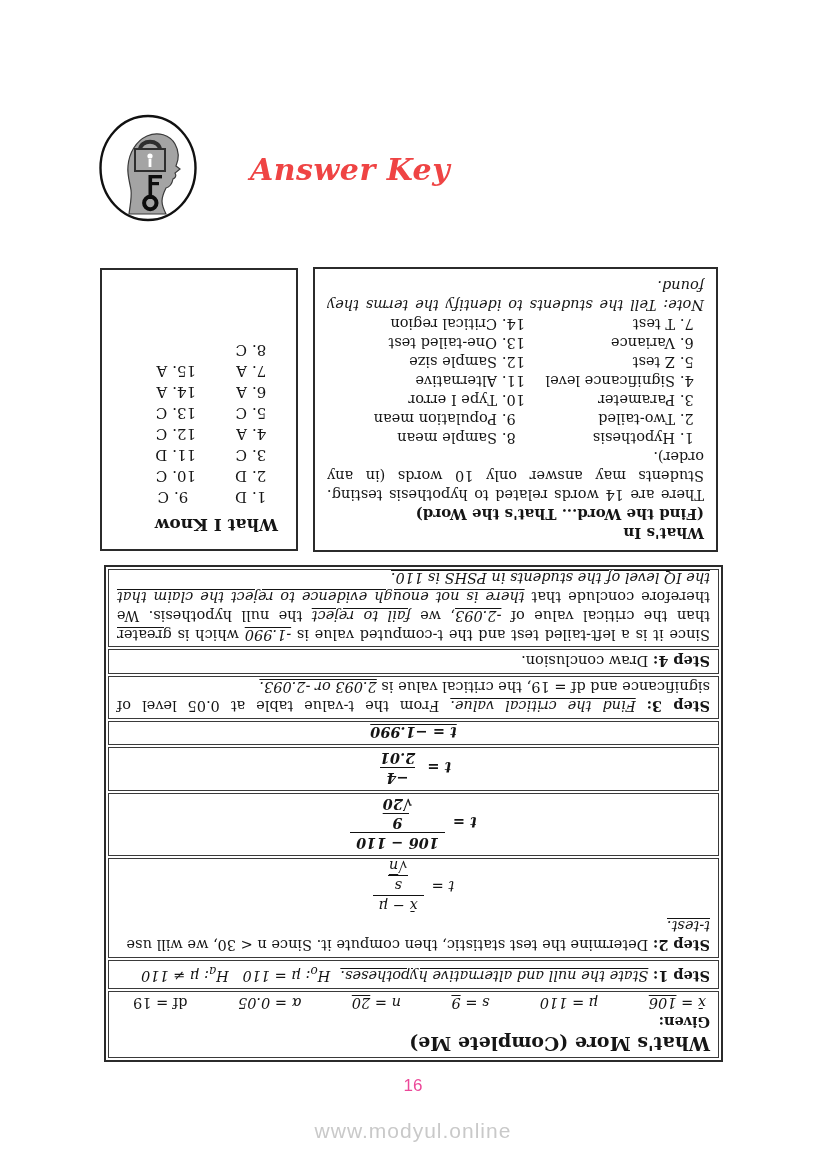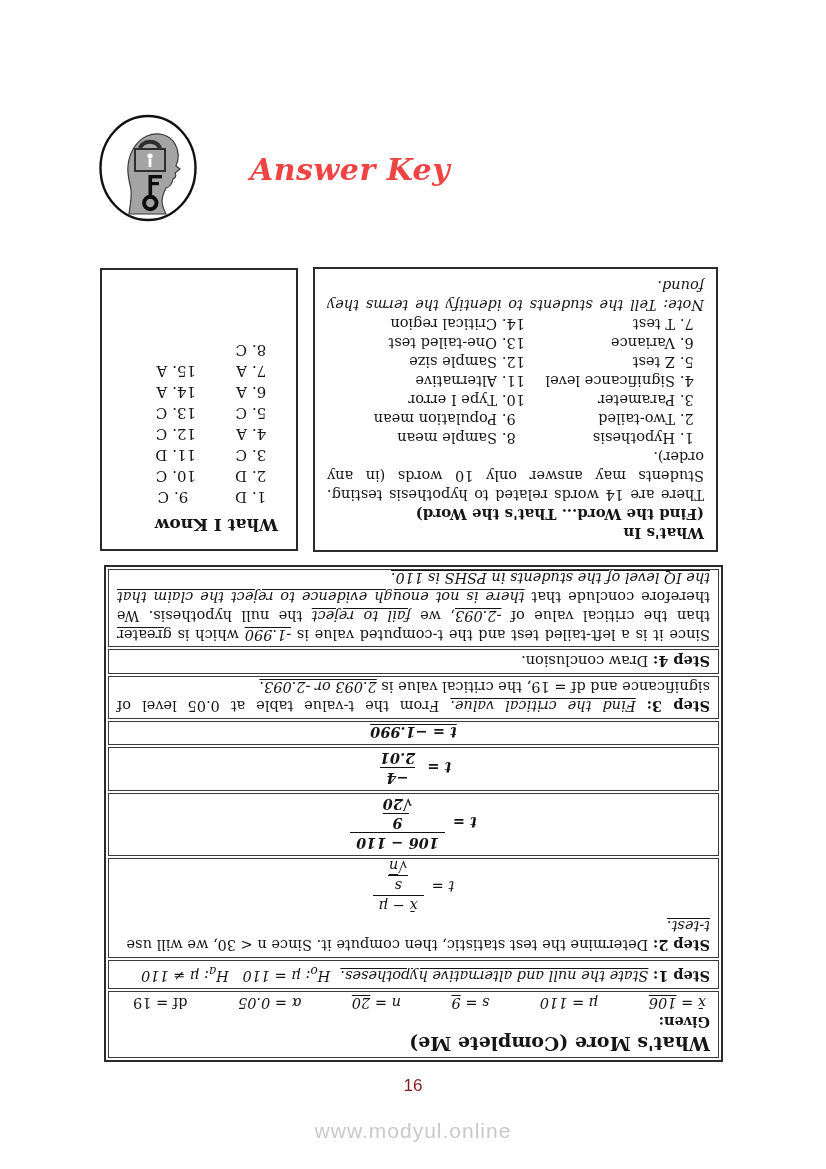--- a/index.html
+++ b/index.html
@@ -58,21 +58,21 @@
   .frac .fnum{border-bottom:1.4px solid #111;padding:0 6px 1px 6px;text-align:center;}
   .frac .fden{padding:1px 4px 0 4px;text-align:center;}
   .beq{font-weight:bold;}
   .rad{text-decoration:overline;}
   .eq-final{display:flex;justify-content:center;}
   .eq-final .inner{font-weight:bold;text-decoration:underline;text-underline-offset:2px;}
   .wm-par{text-align:justify;}
 
   
   #page-number{position:absolute;left:0;top:1076px;width:100%;text-align:center;
-        font-family:"Liberation Sans", sans-serif;font-size:17px;color:#7f1d1d;}
+        font-family:"Liberation Sans", sans-serif;font-size:17px;color:#ec4899;}
   #watermark{position:absolute;left:0;top:1119px;width:100%;text-align:center;
         font-family:"Liberation Sans", sans-serif;font-size:21px;color:#c9c9c9;letter-spacing:1px;}
 </style>
 </head>
 <body>
 
 <div id="page">
 
   <div id="logo">
     <svg width="100" height="110" viewBox="0 0 100 110">

